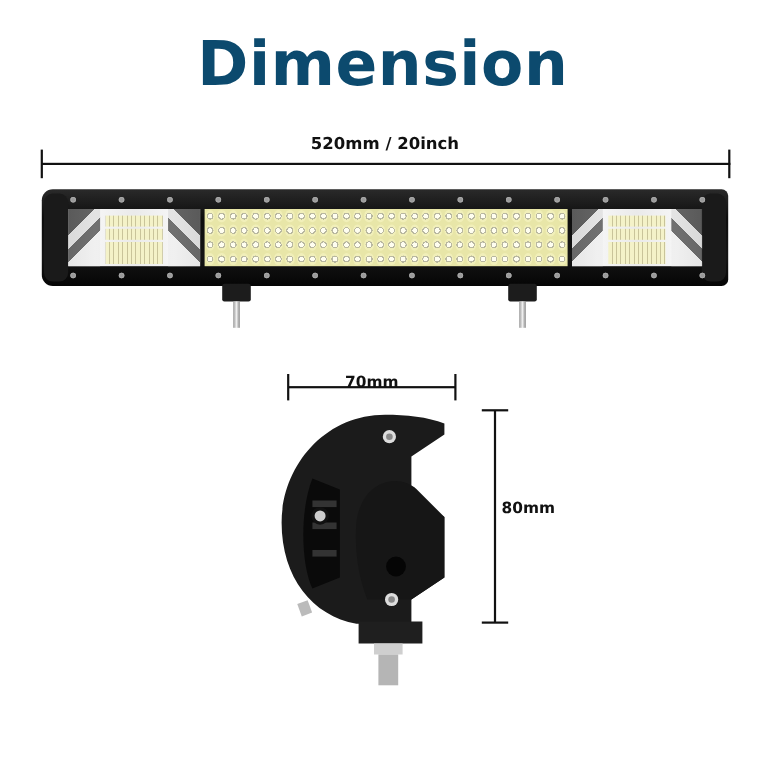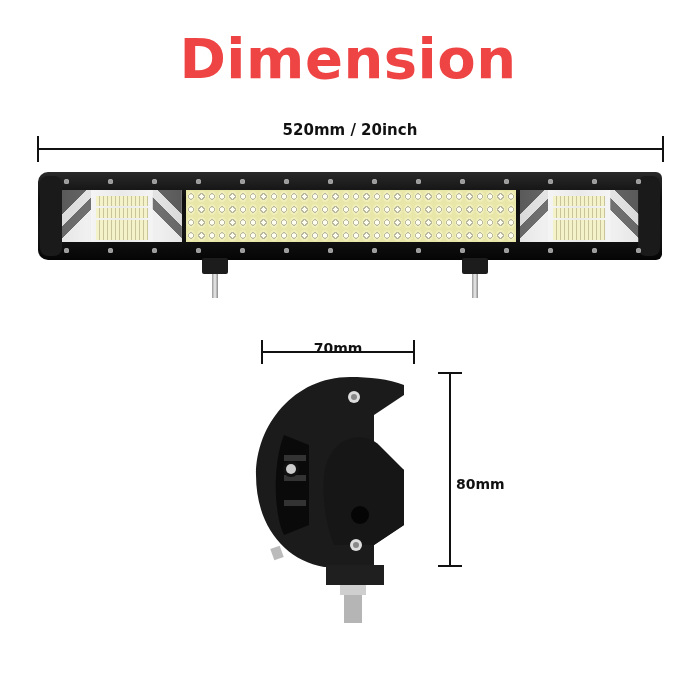--- a/index.html
+++ b/index.html
@@ -1,17 +1,17 @@
 <!DOCTYPE html>
 <html><head>
 <meta charset="utf-8">
 <style>
   html, body { margin: 0; padding: 0; background: #ffffff; }
   body { width: 700px; height: 700px; position: relative; overflow: hidden; font-family: "Liberation Sans", sans-serif; }
-  .title { position: absolute; top: 26px; left: 0; width: 696px; text-align: center; font-size: 56px; font-weight: bold; color: #ef4444; letter-spacing: 0.5px; font-family: "DejaVu Sans", sans-serif; }
+  .title { position: absolute; top: 26px; left: 0; width: 696px; text-align: center; font-size: 56px; font-weight: bold; color: #0c4a6e; letter-spacing: 0.5px; font-family: "DejaVu Sans", sans-serif; }
   .dim-label { position: absolute; font-weight: bold; color: #111; font-family: "DejaVu Sans", sans-serif; font-size: 14px; }
   .hline { position: absolute; background: #111; }
   .vtick { position: absolute; background: #111; }
 
   
   .bar { position: absolute; left: 38px; top: 172px; width: 624px; height: 88px; }
   .bar-body { position: absolute; left: 0; top: 0; width: 624px; height: 88px; background: linear-gradient(#2a2a2a, #0d0d0d 30%, #151515 70%, #050505); border-radius: 10px 6px 6px 10px; }
   .end-cap { position: absolute; top: 4px; width: 22px; height: 80px; background: #1a1a1a; border-radius: 8px; }
   .end-cap.left { left: 2px; }
   .end-cap.right { right: 2px; }
@@ -238,21 +238,21 @@
   <div class="dim-label" style="left:262px;width:152px;text-align:center;top:340px;">70mm</div>
   <div class="hline" style="left:262px;top:351px;width:152px;height:2px;"></div>
   <div class="vtick" style="left:261px;top:340px;width:2px;height:24px;"></div>
   <div class="vtick" style="left:413px;top:340px;width:2px;height:24px;"></div>
 </div>
 
 <div>
   <div class="vtick" style="left:449px;top:373px;width:2px;height:193px;"></div>
   <div class="hline" style="left:438px;top:372px;width:24px;height:2px;"></div>
   <div class="hline" style="left:438px;top:565px;width:24px;height:2px;"></div>
-  <div class="dim-label" style="left:456px;top:476px;">80mm</div>
+  <div class="dim-label" style="left:456px;top:454px;">80mm</div>
 </div>
 
 <div class="side">
   <svg width="160" height="300" viewBox="0 0 160 300">
     <path d="M96 2 C40 2 2 50 2 100 C2 150 30 185 70 192 L120 192 L120 170 L150 150 L150 95 L120 75 L120 40 L150 20 L150 10 C135 4 115 2 96 2 Z" fill="#1b1b1b"></path>
     <path d="M30 60 L55 70 L55 150 L30 160 C20 140 18 90 30 60 Z" fill="#0a0a0a"></path>
     <rect x="30" y="80" width="22" height="6" fill="#333"></rect>
     <rect x="30" y="100" width="22" height="6" fill="#333"></rect>
     <rect x="30" y="125" width="22" height="6" fill="#333"></rect>
     <path d="M70 100 C75 60 110 55 125 70 L150 95 L150 150 L120 170 L80 170 C72 150 68 125 70 100 Z" fill="#161616"></path>

